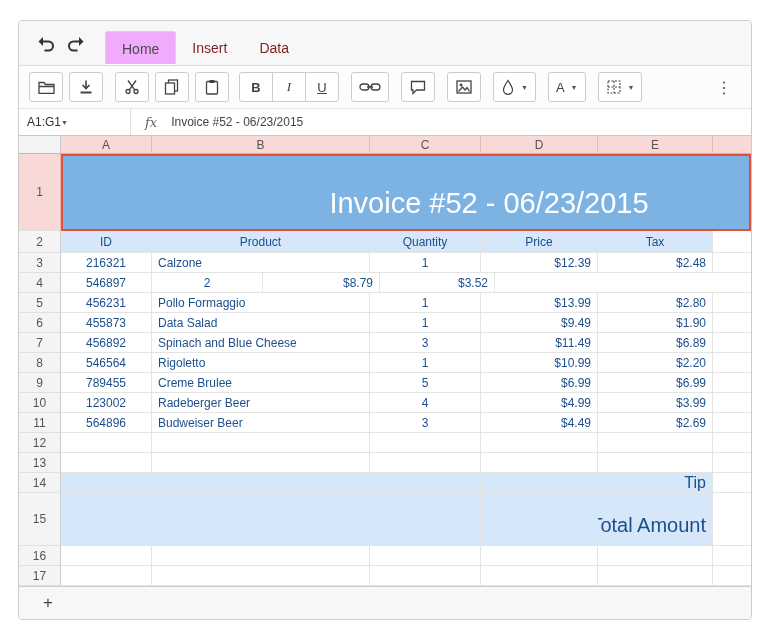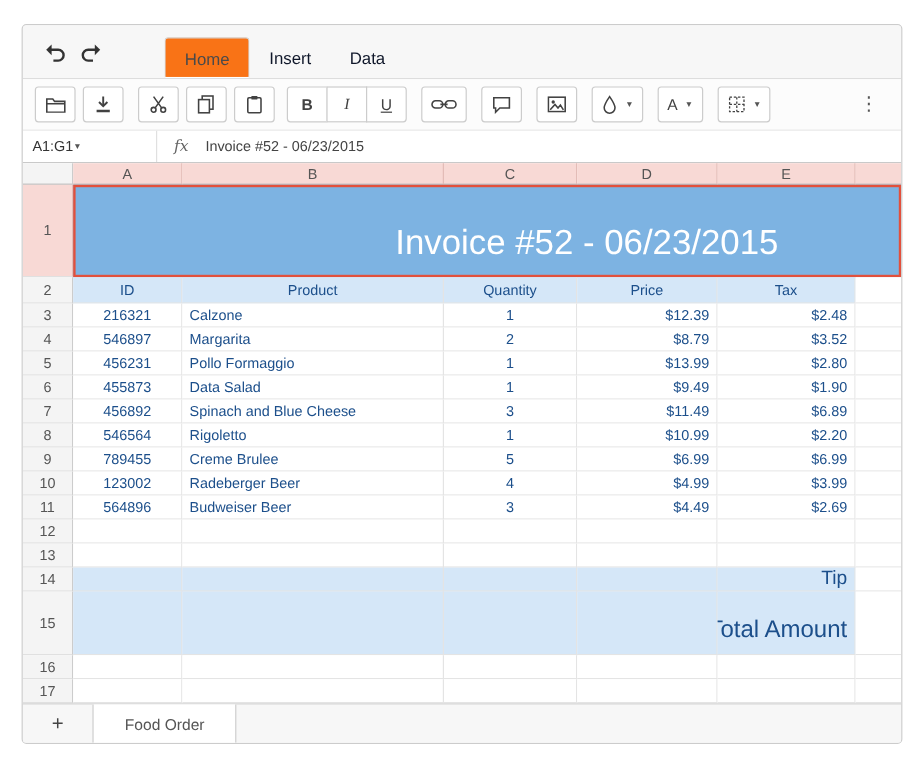--- a/index.html
+++ b/index.html
@@ -9,23 +9,23 @@
     border:1px solid #ccc; border-radius:4px; background:#fff; overflow:hidden; }
 
   
   .menubar { display:flex; align-items:flex-end; height:45px; background:#f7f7f7;
     border-bottom:1px solid #ddd; padding-left:12px; }
   .navbtns { display:flex; align-items:center; margin-bottom:9px; }
   .navbtn { width:30px; height:26px; border:none; background:transparent;
     display:flex; align-items:center; justify-content:center; cursor:pointer; }
   .tabs { display:flex; margin-left:14px; }
   .tab { height:34px; line-height:34px; padding:0 16px; font-size:14px; color:#4a4a4a; cursor:pointer; }
-  .tab.active { background:#f97316; border:1px solid #d5d5d5; border-bottom:1px solid #fff;
-    border-radius:3px 3px 0 0; margin-bottom:-1px; position:relative; z-index:2;margin-left:32px; }
-  .tab.red { color:#0f172a; }
+  .tab.active { background:#f0abfc; border:1px solid #d5d5d5; border-bottom:1px solid #fff;
+    border-radius:3px 3px 0 0; margin-bottom:-1px; position:relative; z-index:2; }
+  .tab.red { color:#7f1d1d; }
 
   
   .toolbar { display:flex; align-items:center; height:43px; background:#fcfcfc;
     border-bottom:1px solid #e5e5e5; padding:0 10px; }
   .btn { height:30px; min-width:34px; background:#fff; border:1px solid #ccc; border-radius:3px;
     display:flex; align-items:center; justify-content:center; padding:0 7px;
     color:#424242; font-size:13px; cursor:pointer; margin-left:6px; }
   .btn.first { margin-left:0; }
   .group { display:flex; margin-left:10px; }
   .group .btn { margin-left:-1px; border-radius:0; width:28px; }
@@ -264,21 +264,20 @@
           <div class="cell al-c" style="width: 91px;">216321</div>
           <div class="cell" style="width: 218px;">Calzone</div>
           <div class="cell al-c" style="width: 111px;">1</div>
           <div class="cell al-r" style="width: 117px;">$12.39</div>
           <div class="cell al-r" style="width: 115px;">$2.48</div>
           <div class="cell stub"></div>
         </div>
         <div class="grow" style="height: 20px;">
           <div class="rh">4</div>
           <div class="cell al-c" style="width: 91px; text-align: right;">546897</div>
-          <div class="cell" style="width: 218px;">Margarita</div>
           <div class="cell al-c" style="width: 111px;">2</div>
           <div class="cell al-r" style="width: 117px;">$8.79</div>
           <div class="cell al-r" style="width: 115px;">$3.52</div>
           <div class="cell stub"></div>
         </div>
         <div class="grow" style="height: 20px;">
           <div class="rh">5</div>
           <div class="cell al-c" style="width: 91px;">456231</div>
           <div class="cell" style="width: 218px;">Pollo Formaggio</div>
           <div class="cell al-c" style="width: 111px;">1</div>
@@ -392,16 +391,15 @@
           <div class="cell" style="width: 111px;"></div>
           <div class="cell" style="width: 117px;"></div>
           <div class="cell" style="width: 115px;"></div>
           <div class="cell stub"></div>
         </div>
       </div>
   </div>
 
   <div class="sheetbar">
     <div class="addbtn">+</div>
-    <div class="sheettab">Food Order</div>
   </div>
 
 </div>
 
 </body></html>

